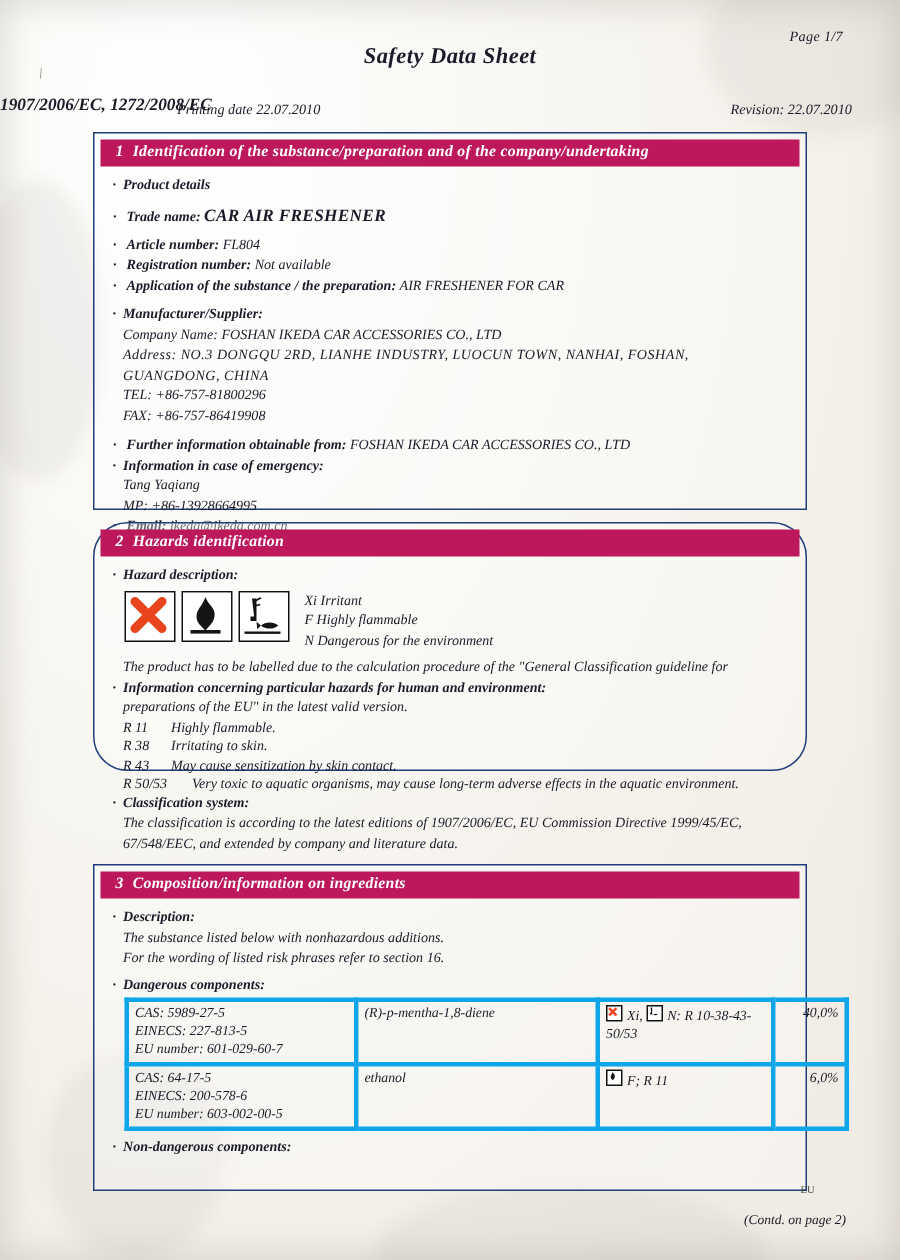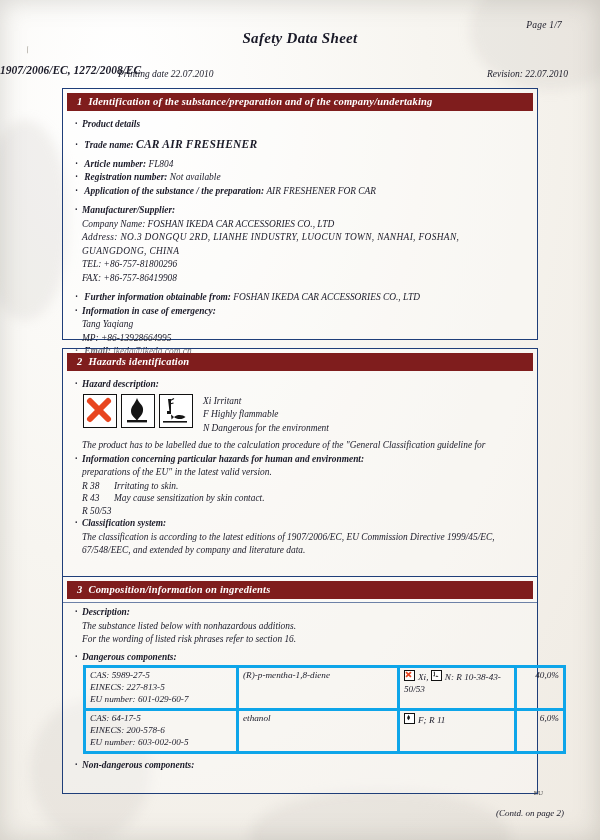--- a/index.html
+++ b/index.html
@@ -91,21 +91,21 @@
   .section {
     position: absolute;
     left: 62px;
     width: 476px;
     border: 1.6px solid #1f3e79;
     background: rgba(255,255,255,0.35);
     box-sizing: border-box;
   }
   .sec-head {
     margin: 4px;
-    background: #7f1d1d;
+    background: #be185d;
     color: #ffffff;
     font-style: italic;
     font-weight: bold;
     font-size: 10.5px;
     padding: 3px 6px 4px 10px;
     letter-spacing: 0.2px;
     position: relative;
   }
   .sec-head .num { margin-right: 6px; }
   .sec-body {
@@ -285,21 +285,21 @@
         <span class="it b">Email:</span>
         <span class="it">ikeda@ikeda.com.cn</span>
       </div>
       <div class="row ind dot">
         <span class="it b">Reference Number:</span>
         <span class="it">SCATR1006003327; GZ1006060488/CHEM</span>
       </div>
     </div>
   </div>
 
-  <div class="section" style="top:348px; height:255px;">
+  <div class="section" style="top:348px; height:166px;border-radius:23px;">
     <div class="sec-head">
       <span class="num">2</span><span>Hazards identification</span>
     </div>
     <div class="sec-body">
       <div class="row ind dot it b">Hazard description:</div>
 
       <div class="haz-wrap">
         <div class="pictos">
           <div class="picto">
             <svg width="30" height="30" viewBox="0 0 30 30">
@@ -334,29 +334,34 @@
           <div>N  Dangerous for the environment</div>
         </div>
       </div>
 
       <div class="row ind it">The product has to be labelled due to the calculation procedure of the "General Classification guideline for</div>
       <div class="row ind dot it b">Information concerning particular hazards for human and environment:</div>
       <div class="row ind it">preparations of the EU" in the latest valid version.</div>
 
       <div class="ind">
         <div class="rphrase">
+          <span class="code">R 11</span>
+          <span>Highly flammable.</span>
+        </div>
+        <div class="rphrase">
           <span class="code">R 38</span>
           <span>Irritating to skin.</span>
         </div>
         <div class="rphrase">
           <span class="code">R 43</span>
           <span>May cause sensitization by skin contact.</span>
         </div>
         <div class="rphrase">
           <span class="code" style="width:40px; flex:0 0 40px;">R 50/53</span>
+          <span>Very toxic to aquatic organisms, may cause long-term adverse effects in the aquatic environment.</span>
         </div>
       </div>
 
       <div class="row ind dot it b">Classification system:</div>
       <div class="row ind it">The classification is according to the latest editions of 1907/2006/EC, EU Commission Directive 1999/45/EC,</div>
       <div class="row ind it">67/548/EEC, and extended by company and literature data.</div>
     </div>
   </div>
 
   <div class="section" style="top:576px; height:218px;">

